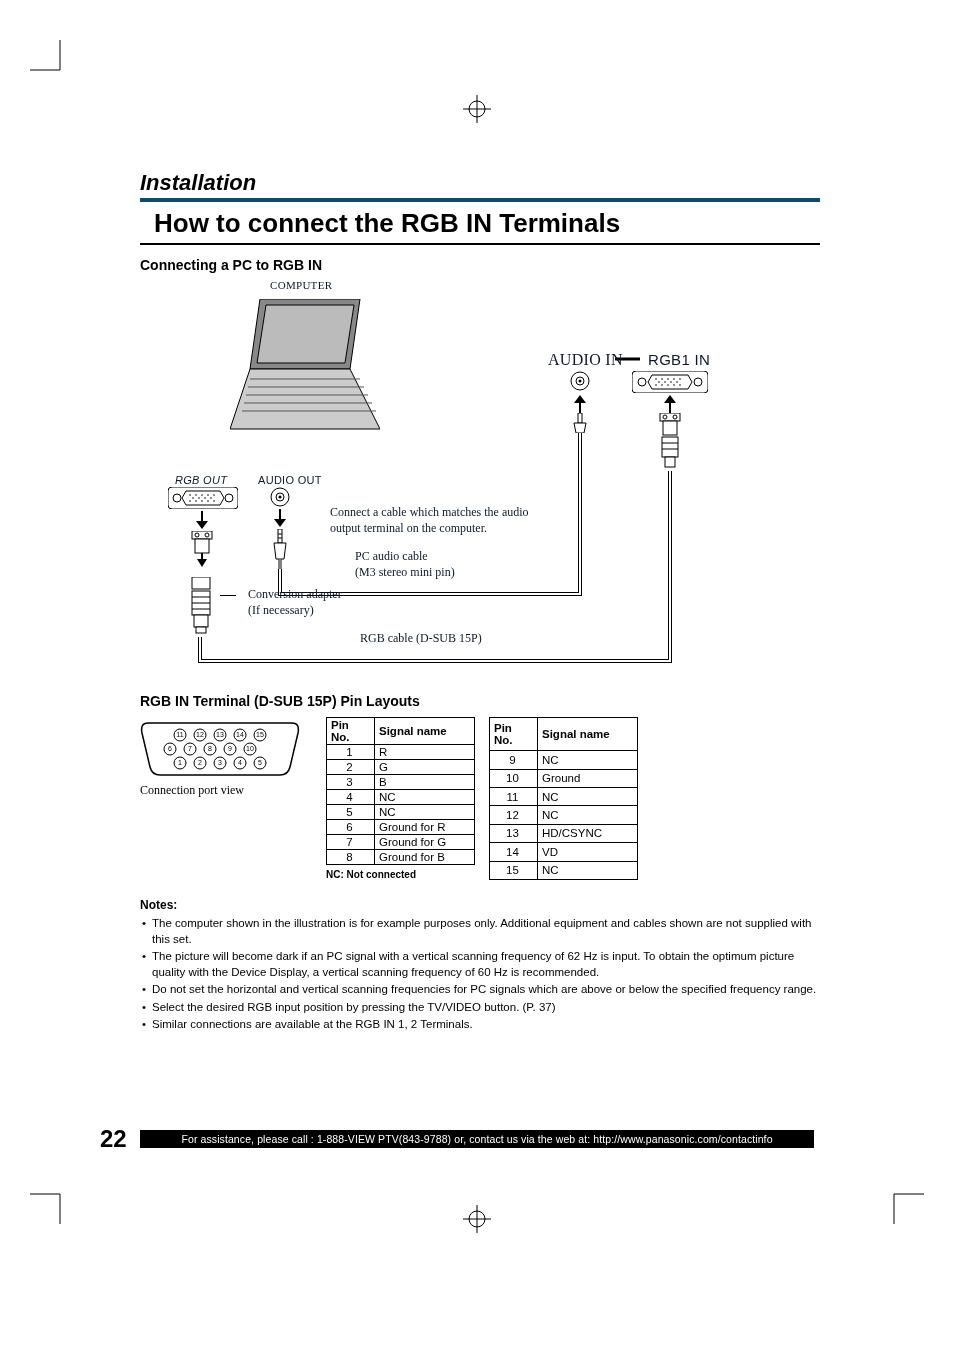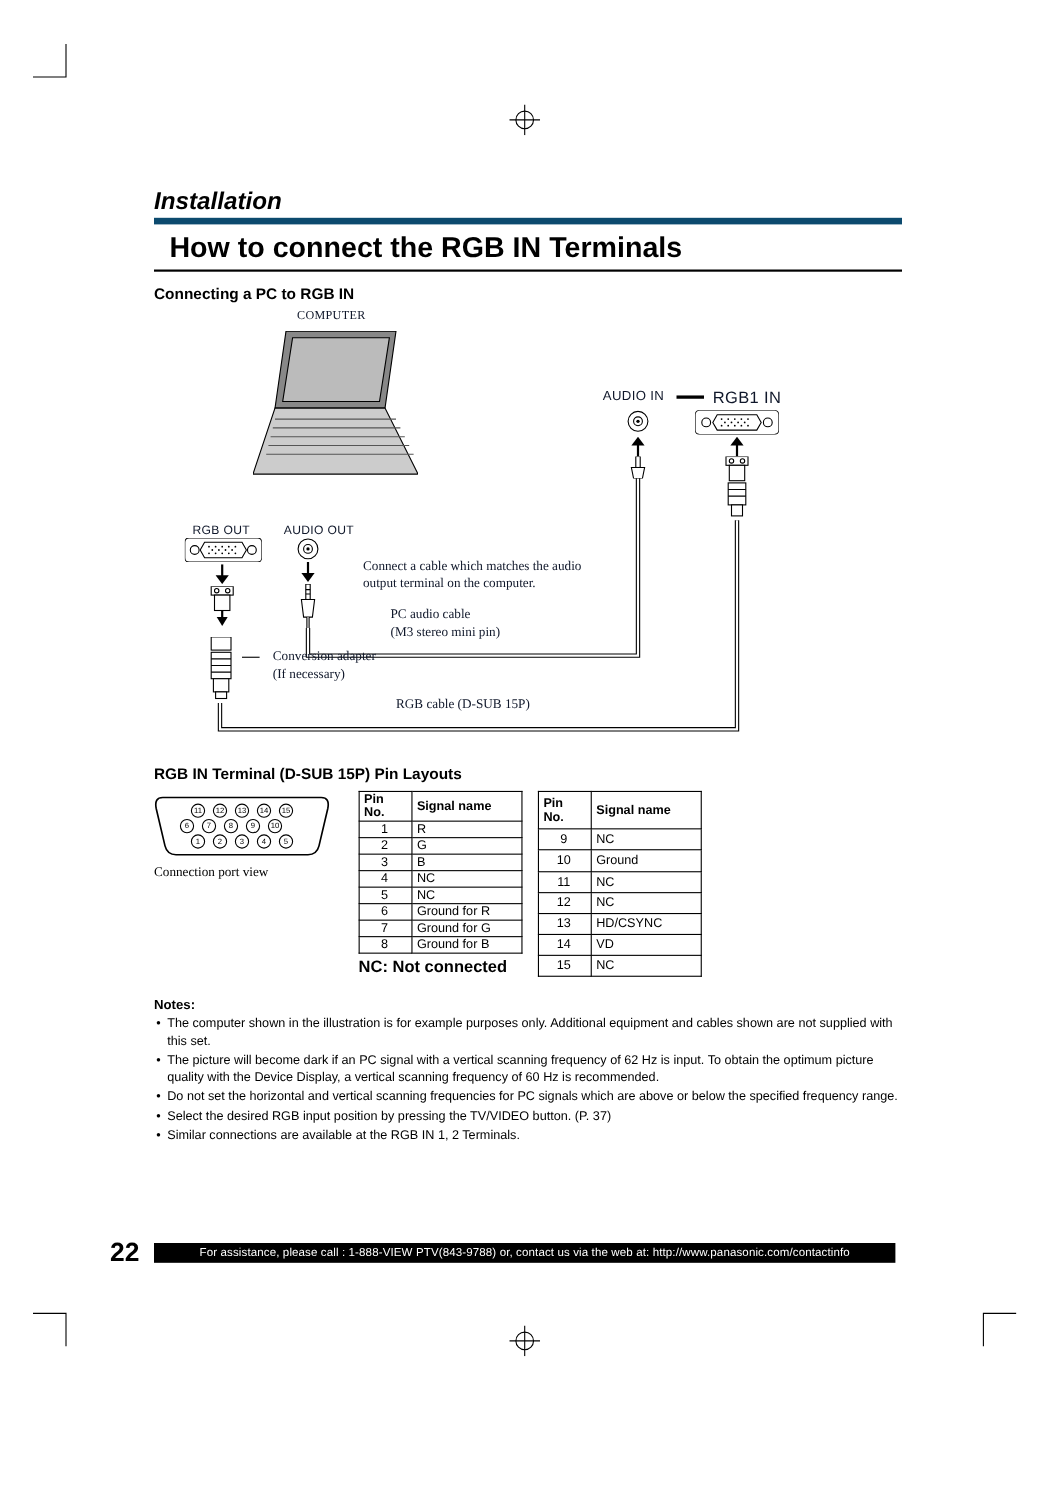--- a/index.html
+++ b/index.html
@@ -24,21 +24,21 @@
     position: absolute;
     top: 170px;
     left: 140px;
     width: 680px;
   }
 
   .section-title {
     font-size: 22px;
     font-weight: bold;
     font-style: italic;
-    border-bottom: 6px solid #0c4a6e;
+    border-bottom: 4px solid #0c4a6e;
     padding-bottom: 2px;
     margin-bottom: 6px;
   }
   .main-title-wrap {
     border-bottom: 2px solid #000;
     padding-bottom: 4px;
     margin-bottom: 12px;
   }
   .main-title {
     font-size: 26px;
@@ -88,21 +88,21 @@
   }
   table.pin th, table.pin td {
     border: 1px solid #000;
     padding: 1px 6px 1px 4px;
     text-align: left;
     background: #fff;
   }
   table.pin th.pn { width: 48px; }
   table.pin th.sn { width: 100px; }
   table.pin td.c { text-align: center; }
-  .nc-note { font-size: 15px; font-weight: bold; margin-top: 4px; margin-left: 0; }
+  .nc-note { font-size: 10px; font-weight: bold; margin-top: 4px; margin-left: 0; }
 
   
   .notes-head { font-size: 12px; font-weight: bold; margin-top: 18px; margin-bottom: 4px; }
   ul.notes {
     list-style: none;
     padding-left: 0;
     font-size: 11.5px;
     line-height: 1.35;
   }
   ul.notes li {
@@ -208,21 +208,21 @@
         <g stroke="#555" stroke-width="1">
           <line x1="20" y1="80" x2="130" y2="80"></line>
             <line x1="18" y1="88" x2="134" y2="88"></line>
           <line x1="16" y1="96" x2="138" y2="96"></line>
             <line x1="14" y1="104" x2="142" y2="104"></line>
           <line x1="12" y1="112" x2="146" y2="112"></line>
         </g>
       </svg>
     </div>
 
-    <div class="d-label sans" style="top:195px; left:35px;">RGB OUT</div>
+    <div class="d-label sans" style="top:195px; left:35px;font-style:italic;">RGB OUT</div>
     <div style="position:absolute; top:208px; left:28px;">
       <svg width="70" height="22">
           <rect x="0" y="0" width="70" height="22" rx="4" fill="#fff" stroke="#000"></rect>
         <circle cx="9" cy="11" r="4" fill="none" stroke="#000"></circle>
           <circle cx="61" cy="11" r="4" fill="none" stroke="#000"></circle>
         <path d="M18 4 H52 L56 11 L52 18 H18 L14 11 Z" fill="#fff" stroke="#000"></path>
         <g fill="#000">
             <circle cx="22" cy="8" r=".8"></circle>
             <circle cx="28" cy="8" r=".8"></circle>
             <circle cx="34" cy="8" r=".8"></circle>
@@ -302,21 +302,21 @@
     <div class="d-text" style="top:226px; left:190px;">
       <span>Connect a cable which matches the audio</span><br>
       <span>output terminal on the computer.</span>
     </div>
     <div class="d-text" style="top:270px; left:215px;">
       <span>PC audio cable</span><br>
       <span>(M3 stereo mini pin)</span>
     </div>
     <div class="d-text" style="top:352px; left:220px;">RGB cable (D-SUB 15P)</div>
 
-    <div class="d-label sans" style="top:72px; left:408px; font-size:12px;">AUDIO IN</div>
+    <div class="d-label sans" style="top:72px; left:408px; font-size:16px;font-family:Liberation Serif, serif;">AUDIO IN</div>
     <div class="d-label sans" style="top:72px; left:508px; font-size:15px;">RGB1 IN</div>
 
     <div style="position:absolute; top:92px; left:430px;">
       <svg width="20" height="20">
           <circle cx="10" cy="10" r="9" fill="#fff" stroke="#000"></circle>
           <circle cx="10" cy="10" r="4" fill="none" stroke="#000"></circle>
           <circle cx="10" cy="10" r="1.5" fill="#000"></circle>
         </svg>
     </div>
     <div style="position:absolute; top:92px; left:492px;">

